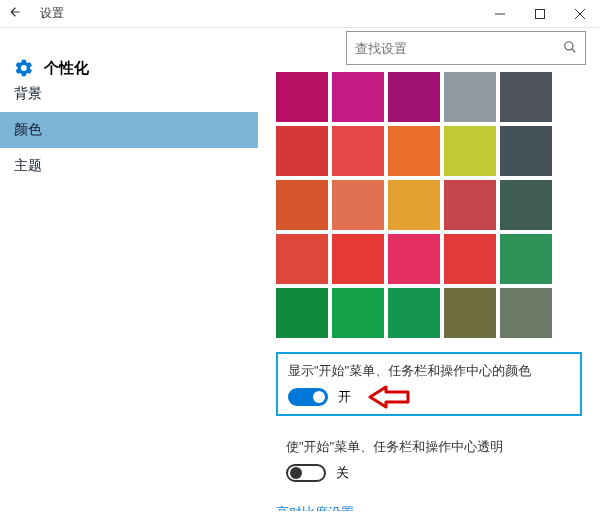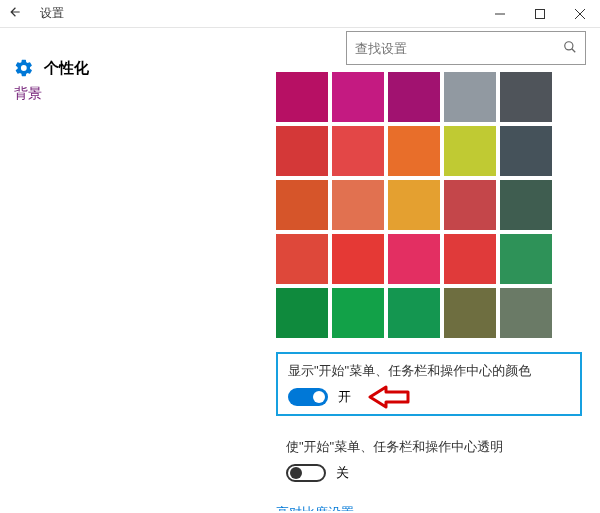--- a/index.html
+++ b/index.html
@@ -11,21 +11,21 @@
     .winbtn { width: 40px; height: 28px; display: flex; align-items: center; justify-content: center; cursor: pointer; font-size: 12px; }
     .header { height: 40px; display: flex; align-items: center; justify-content: space-between; padding: 0 14px; }
     .header-left { display: flex; align-items: center; margin-top: 40px; }
     .gear { width: 20px; height: 20px; margin-right: 10px; }
     .page-title { font-size: 15px; font-weight: 600; }
     .search-box { width: 240px; height: 28px; border: 1px solid #999; display: flex; align-items: center; padding: 16px 8px; }
     .search-box input { border: none; outline: none; flex: 1; font-size: 13px; color: #666; }
     .search-icon { font-size: 13px; color: #666; }
     .body { display: flex; height: 443px; }
     .sidebar { width: 258px; padding-top: 8px; }
-    .side-item { height: 36px; display: flex; align-items: center; padding-left: 14px; font-size: 14px; color: #701a75; cursor: pointer; }
+    .side-item { height: 36px; display: flex; align-items: center; padding-left: 14px; font-size: 14px; color: #0f172a; cursor: pointer; }
     .side-item.selected { background: #7db5d8; }
     .main { flex: 1; padding: 4px 18px 10px 18px; overflow: hidden; }
     .palette { display: grid; grid-template-columns: repeat(5, 52px); grid-auto-rows: 50px; gap: 4px; }
     .swatch { width: 52px; height: 50px; cursor: pointer; }
     .opt-block { margin-top: 14px; padding: 8px 10px; }
     .opt-block.boxed { border: 2px solid #17a0e0; }
     .opt-label { font-size: 13px; color: #333; margin-bottom: 8px; }
     .toggle-row { display: flex; align-items: center; position: relative; }
     .toggle { width: 40px; height: 18px; border-radius: 9px; position: relative; margin-right: 10px; }
     .toggle.on { background: #0078d7; }
@@ -84,20 +84,26 @@
         </svg>
     </span>
   </div>
 </div>
 
 <div class="body">
   <div class="sidebar">
     <div class="side-item">
         <span>背景</span>
       </div>
+    <div class="side-item selected">
+        <span>颜色</span>
+      </div>
+    <div class="side-item">
+        <span>主题</span>
+      </div>
   </div>
 
   <div class="main">
     <div class="palette" id="palette">
         <div class="swatch" style="background: rgb(183, 16, 100);"></div>
         <div class="swatch" style="background: rgb(196, 26, 129);"></div>
         <div class="swatch" style="background: rgb(161, 18, 112);"></div>
         <div class="swatch" style="background: rgb(145, 153, 161);"></div>
         <div class="swatch" style="background: rgb(79, 84, 90);"></div>
         <div class="swatch" style="background: rgb(212, 56, 56);"></div>

